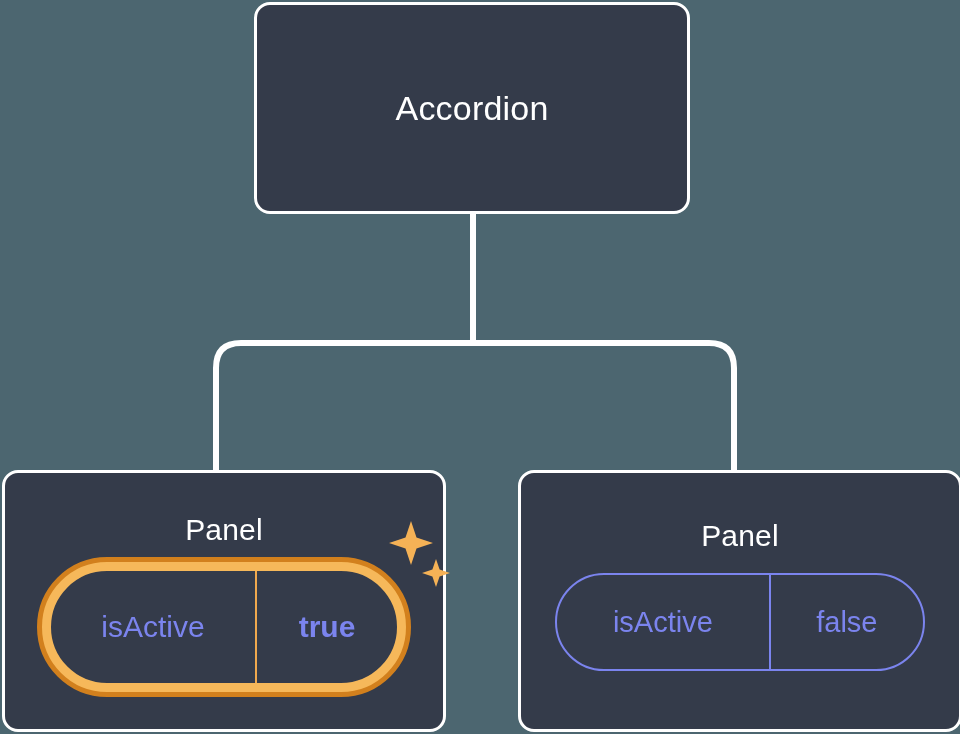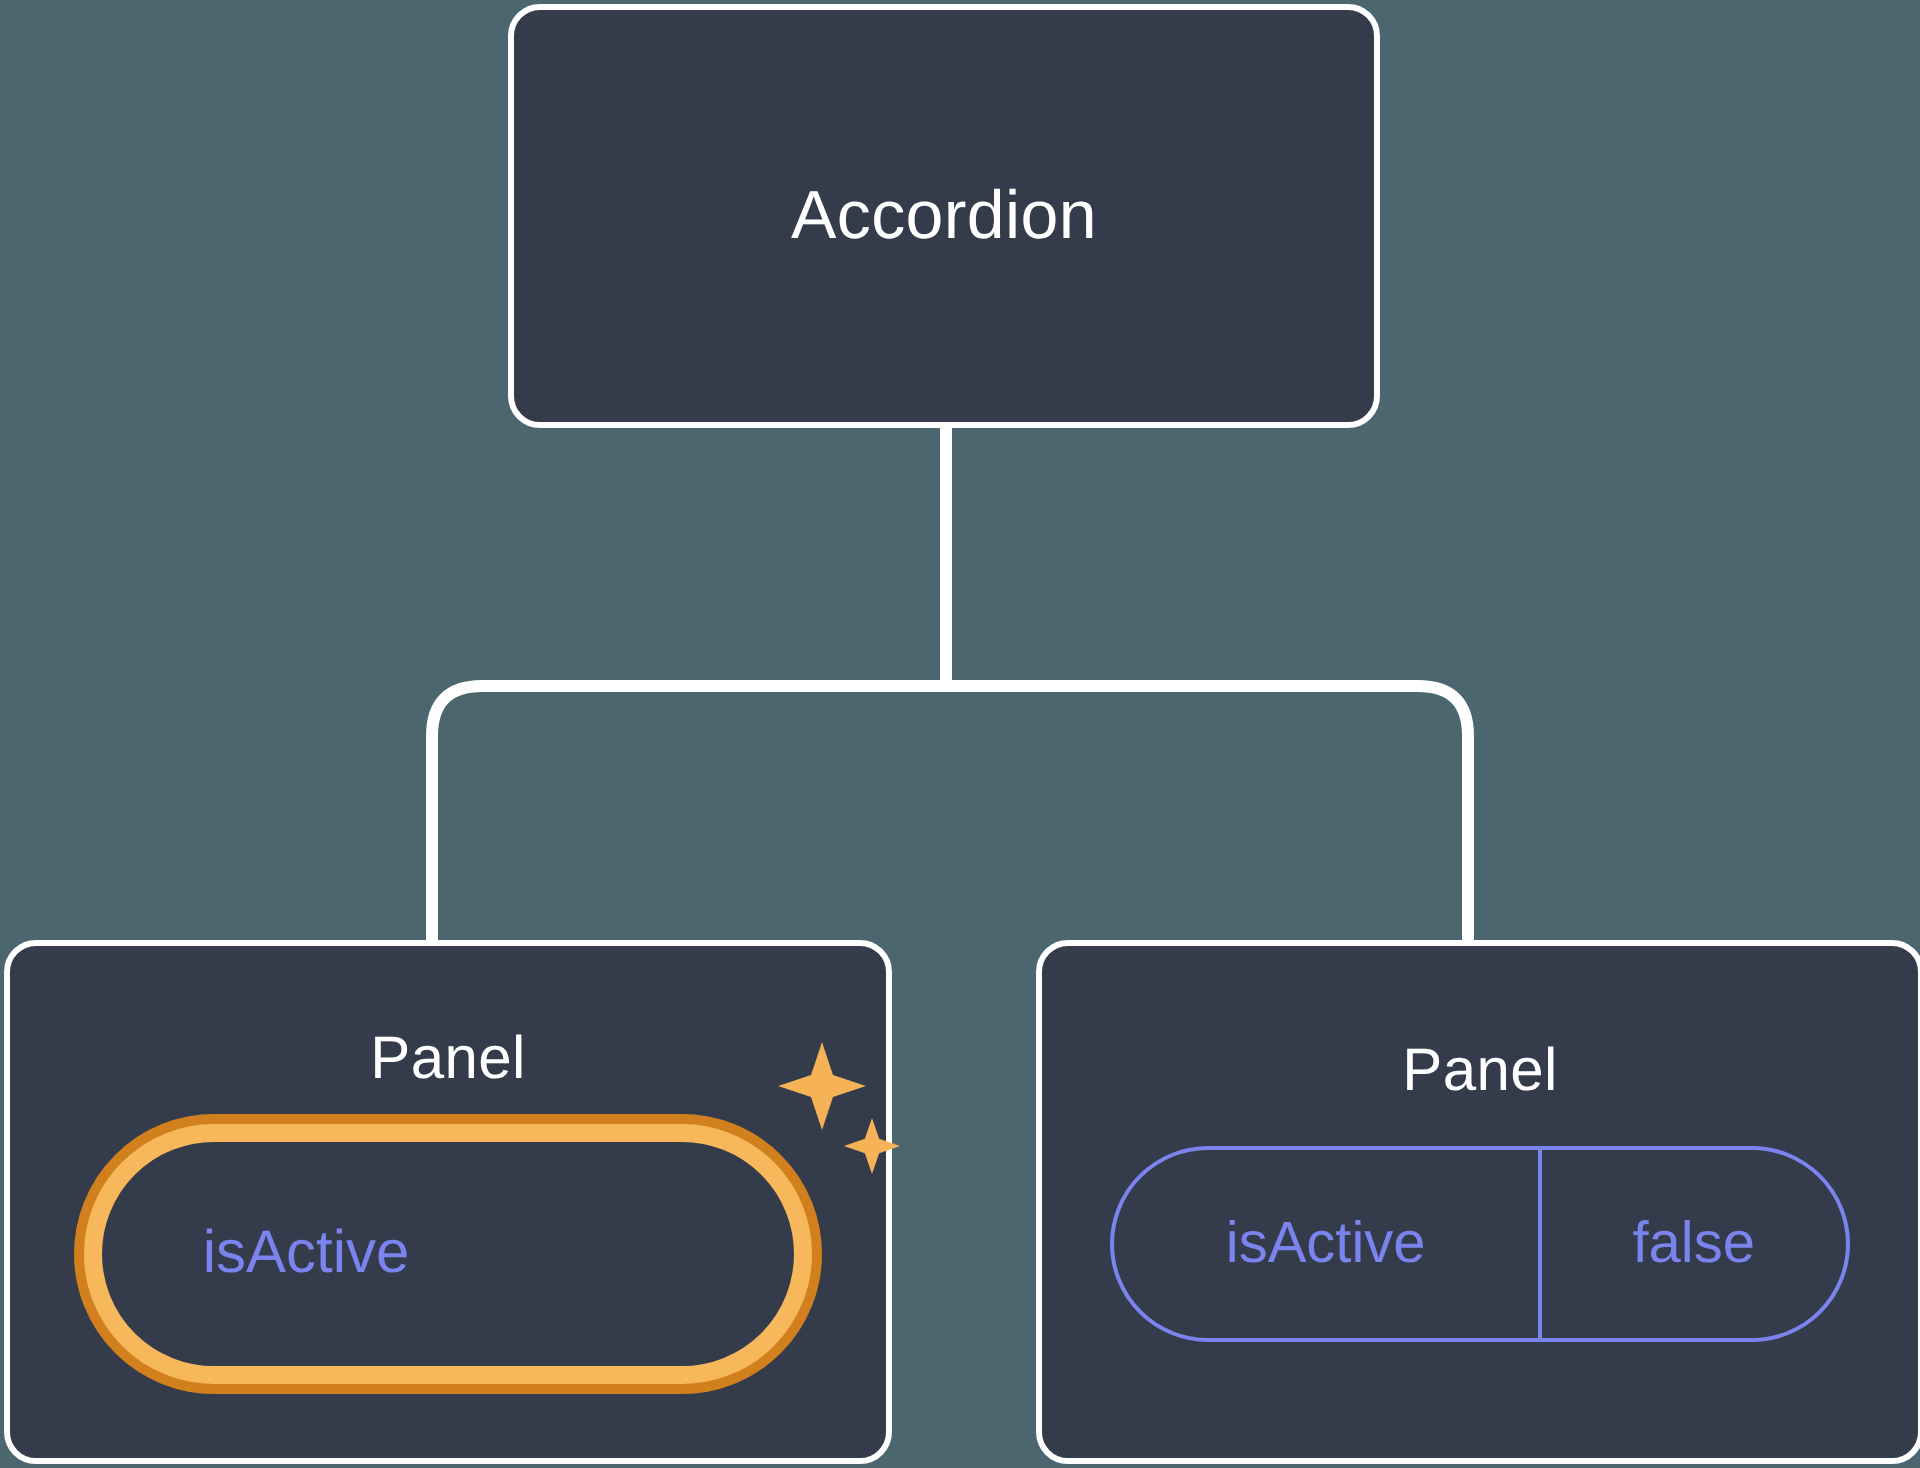--- a/index.html
+++ b/index.html
@@ -204,20 +204,21 @@
 
   <div class="node node-child-left">
     <div class="node-title">Panel</div>
 
     <div class="badge-highlight-wrap">
 
       <div class="badge-highlight"></div>
 
       <div class="badge-highlight-inner">
         <div class="badge-key">isActive</div>
+        <div class="badge-val">true</div>
       </div>
 
       <svg class="sparkles" viewBox="0 0 70 80" width="70" height="80" aria-hidden="true">
         <path fill="#f5b256" d="M 24 6 L 29.5 22.5 L 46 28 L 29.5 33.5 L 24 50 L 18.5 33.5 L 2 28 L 18.5 22.5 Z"></path>
         <path fill="#f5b256" d="M 49 44 L 52.6 54.4 L 63 58 L 52.6 61.6 L 49 72 L 45.4 61.6 L 35 58 L 45.4 54.4 Z"></path>
       </svg>
     </div>
   </div>
 
   <div class="node node-child-right">

